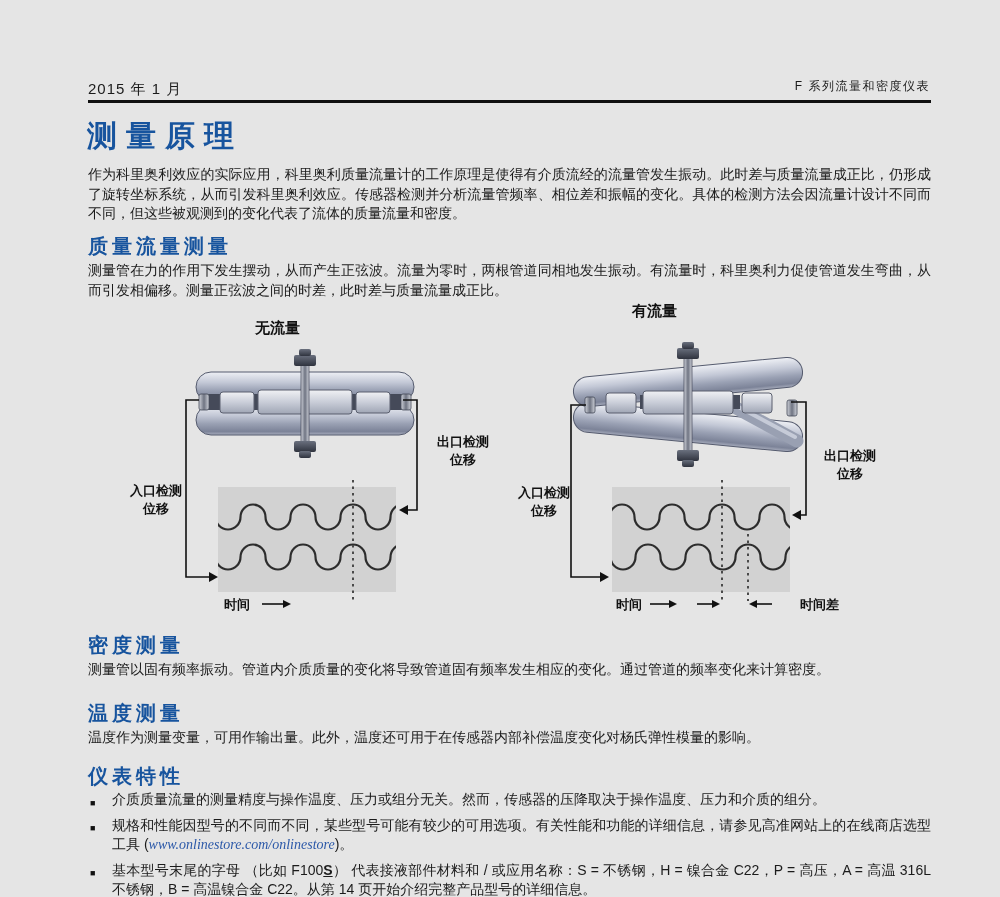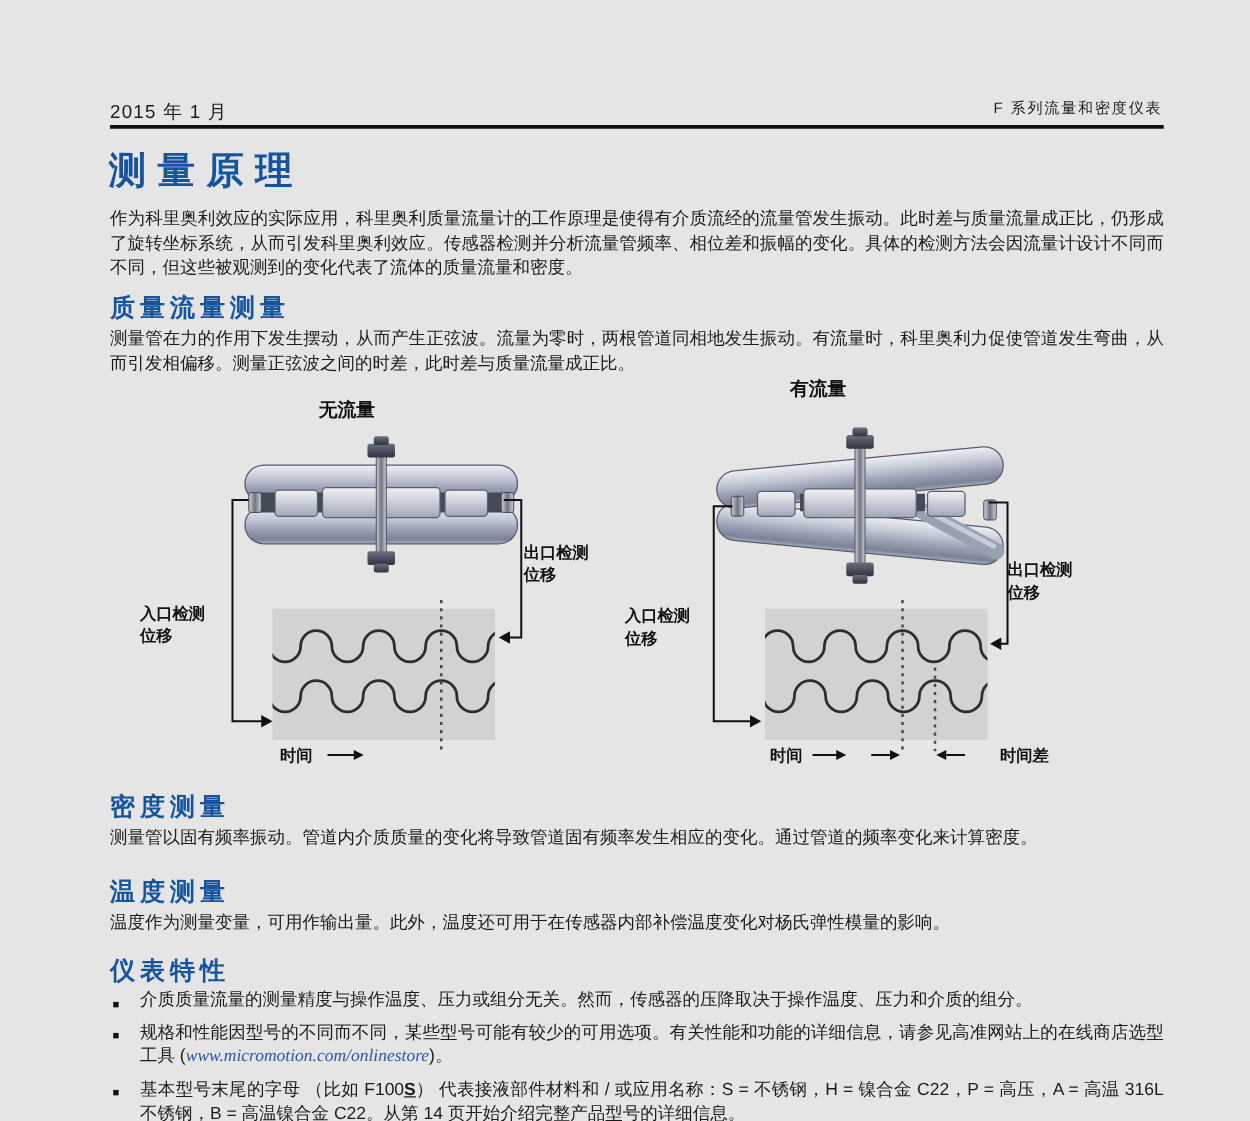--- a/index.html
+++ b/index.html
@@ -18,21 +18,21 @@
   .p-mass{left:88px;top:261px;width:843px;}
   .p-density{left:88px;top:660px;width:843px;}
   .p-temp{left:88px;top:728px;width:843px;}
   .bullets{left:88px;top:790px;width:843px;list-style:none;margin:0;padding:0;}
   .bullets li{position:relative;padding-left:24px;margin-bottom:6px;font-size:14px;line-height:19.5px;text-align:justify;}
   .bullets .marker{position:absolute;left:2px;top:3.5px;font-size:9px;color:#111;}
   .link{font-family:"Liberation Serif","DejaVu Serif",serif;font-style:italic;color:#2b58a8;}
   .model-letter{font-weight:bold;text-decoration:underline;}
   .fig-label{position:absolute;font-size:13px;font-weight:bold;color:#111;line-height:17.5px;}
   .fig-title{position:absolute;font-size:15px;font-weight:bold;color:#111;text-align:left;width:100px;}
-  .two-line{width:68px;}
+  .two-line{text-align:center;width:68px;padding-left:10px;}
   svg{position:absolute;left:0;top:0;}
 </style>
 </head>
 <body>
 
 <div class="page">
 
   <div class="abs hdr-date">2015 年 1 月</div>
   <div class="abs hdr-product">F 系列流量和密度仪表</div>
   <div class="abs hdr-rule"></div>
@@ -181,21 +181,21 @@
 
   <h2 class="abs h2 h-feat">仪表特性</h2>
 
   <ul class="abs bullets">
     <li>
       <span class="marker">■</span>
       <span>介质质量流量的测量精度与操作温度、压力或组分无关。然而，传感器的压降取决于操作温度、压力和介质的组分。</span>
     </li>
     <li>
       <span class="marker">■</span>
-      <span>规格和性能因型号的不同而不同，某些型号可能有较少的可用选项。有关性能和功能的详细信息，请参见高准网站上的在线商店选型工具 (</span><span class="link">www.micromotion.com/onlinestore</span><span>)。</span>
+      <span>规格和性能因型号的不同而不同，某些型号可能有较少的可用选项。有关性能和功能的详细信息，请参见高准网站上的在线商店选型工具 (</span><span class="link">www.onlinestore.com/onlinestore</span><span>)。</span>
     </li>
     <li>
       <span class="marker">■</span>
       <span>基本型号末尾的字母 （比如 F100</span><span class="model-letter">S</span><span>） 代表接液部件材料和 / 或应用名称：S = 不锈钢，H = 镍合金 C22，P = 高压，A = 高温 316L 不锈钢，B = 高温镍合金 C22。从第 14 页开始介绍完整产品型号的详细信息。</span>
     </li>
   </ul>
 
 </div>
 
 </body></html>

